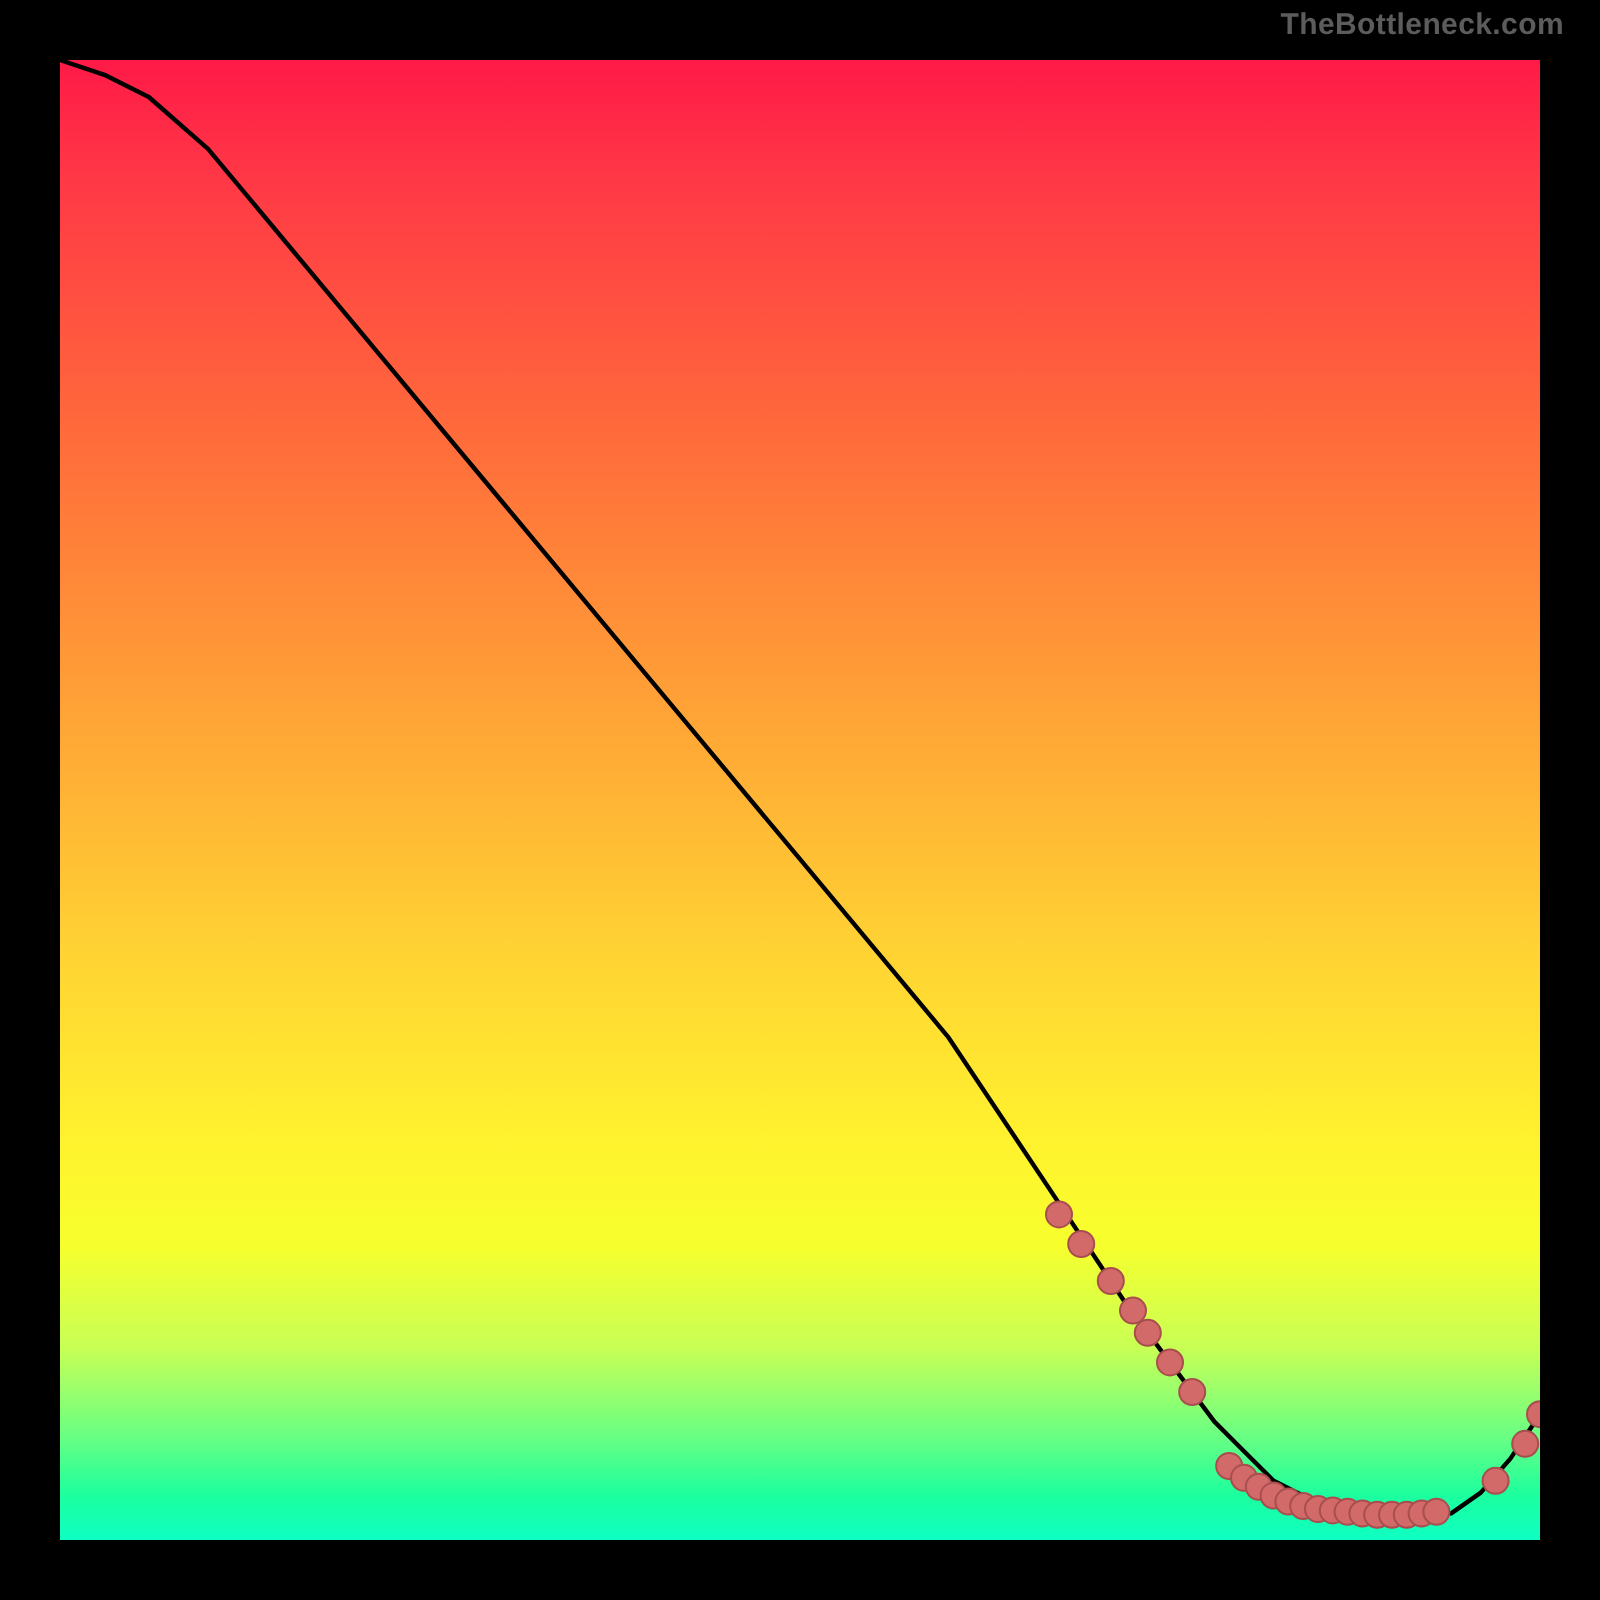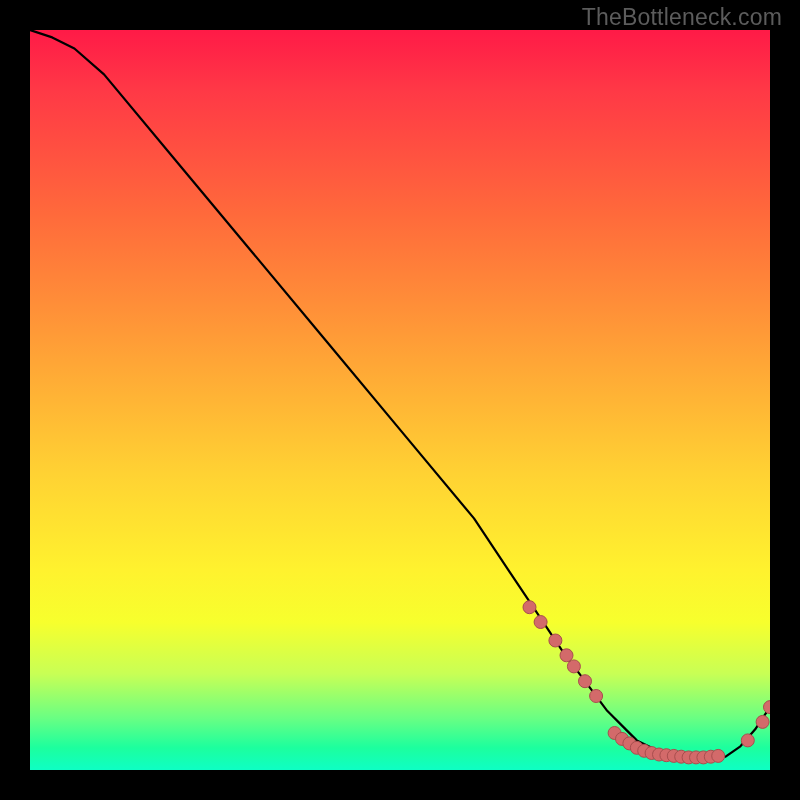--- a/index.html
+++ b/index.html
@@ -15,22 +15,22 @@
     position: relative;
     width: 800px;
     height: 800px;
     background: #000;
   }
   .watermark {
     position: absolute;
     top: 4px;
     right: 18px;
     color: #5c5c5c;
-    font-size: 23px;
-    font-weight: 400;
+    font-size: 15px;
+    font-weight: 700;
     letter-spacing: 0.2px;
   }
   .plot-area {
     position: absolute;
     left: 30px;
     top: 30px;
     width: 740px;
     height: 740px;
     
     background: linear-gradient(to bottom,

